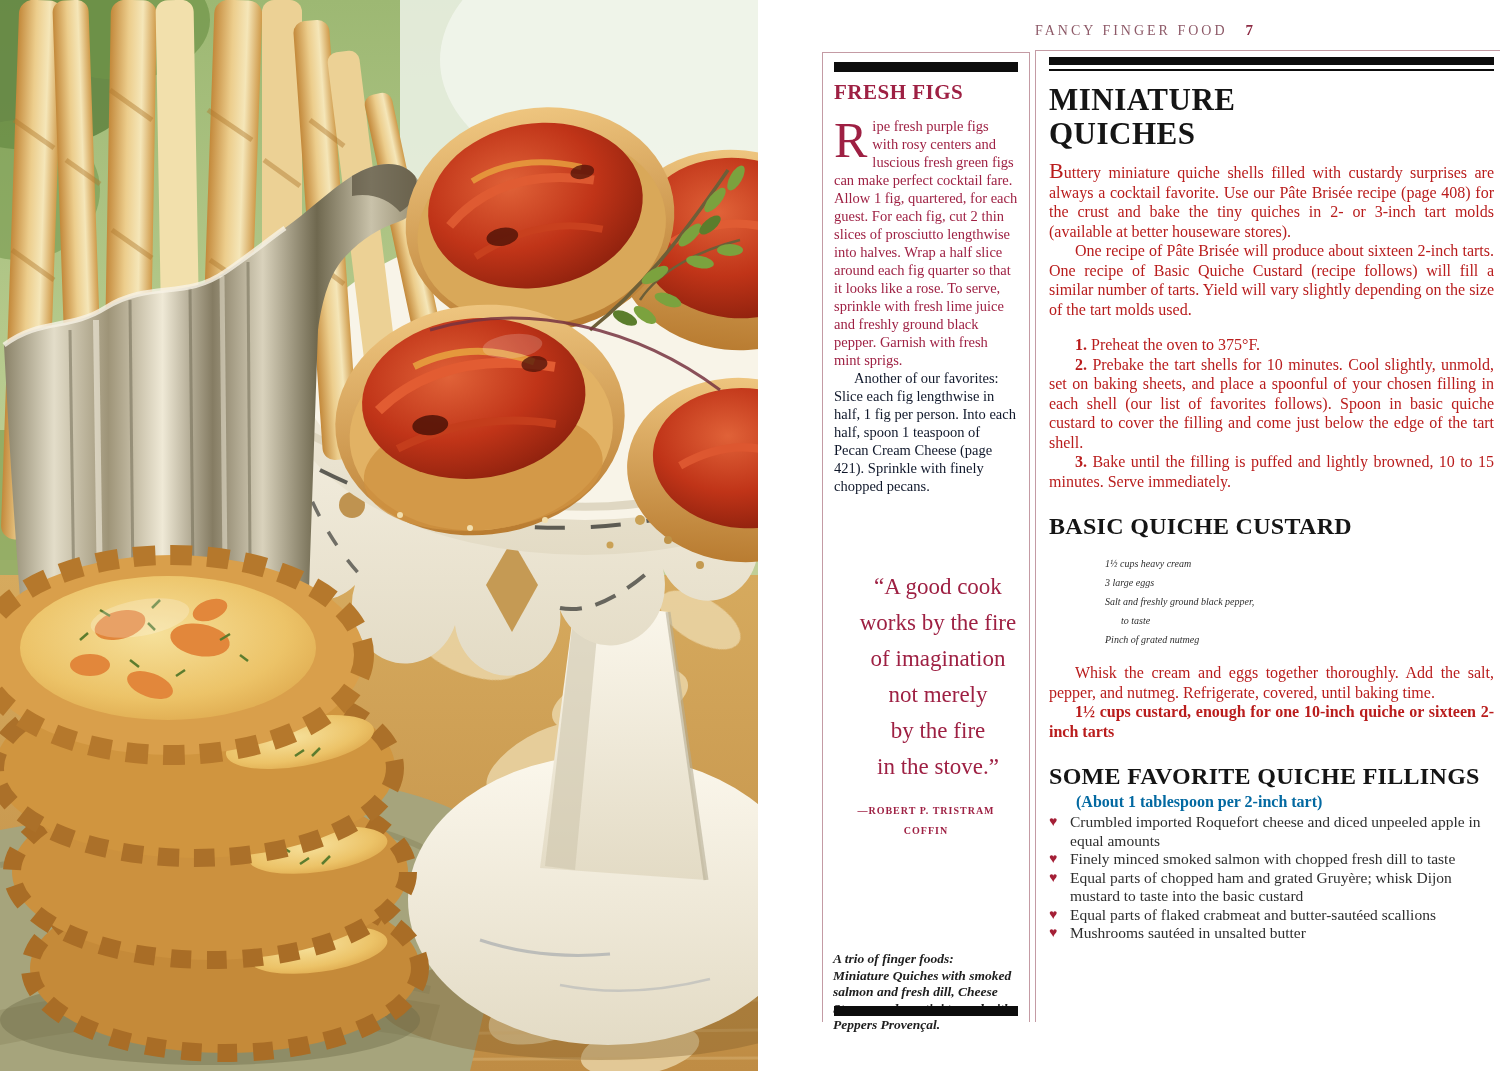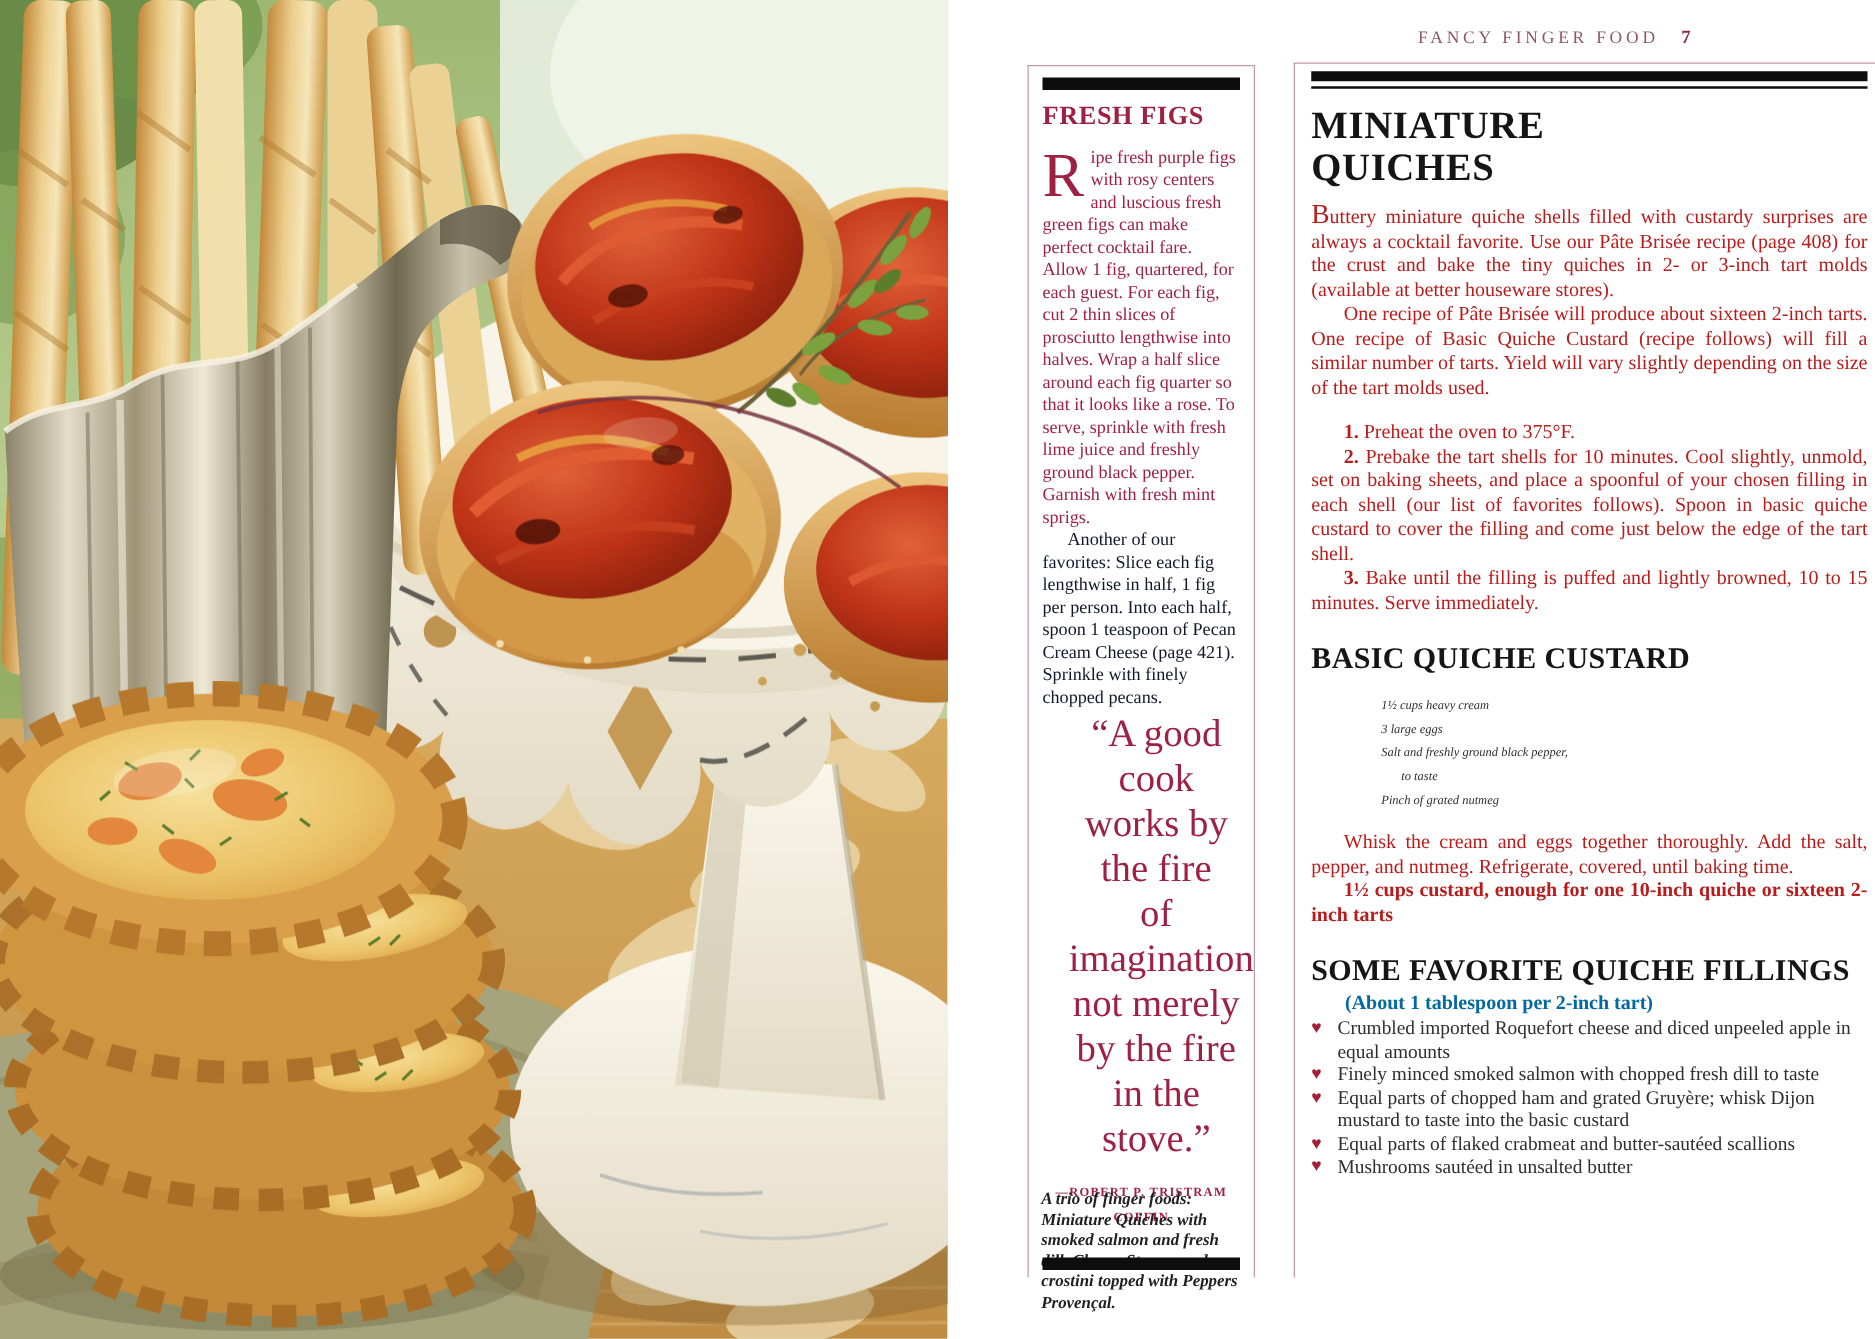--- a/index.html
+++ b/index.html
@@ -4,36 +4,36 @@
 <style>
   html,body{margin:0;padding:0;background:#ffffff;}
   body{width:1500px;height:1071px;position:relative;overflow:hidden;
        font-family:"Liberation Serif", serif;}
 
   
   .photo{position:absolute;left:0;top:0;width:758px;height:1071px;overflow:hidden;}
   .photo svg{display:block;width:758px;height:1071px;}
 
   
-  .page-header{position:absolute;top:22px;left:1035px;width:417px;text-align:center;
+  .page-header{position:absolute;top:22px;left:1035px;width:417px;text-align:left;
     color:#8d5967;font-size:14px;letter-spacing:3px;}
   .page-header .pgnum{font-weight:bold;color:#8d2b44;font-size:15px;margin-left:18px;letter-spacing:0;}
 
   
-  .sidebar{position:absolute;left:822px;top:52px;width:182px;height:970px;
+  .sidebar{position:absolute;left:822px;top:52px;width:208px;height:970px;
     border:1.5px solid #c49ba4;border-bottom:none;box-sizing:border-box;
     padding:9px 11px;background:#fff;}
   .bar{height:10px;background:#0d0d0d;}
   .bar-top{margin-bottom:8px;}
   .sidebar-title{margin:0 0 12px;font-size:21px;font-weight:bold;letter-spacing:.5px;color:#9e2043;}
   .fig-text{color:#9e2043;font-size:14.5px;line-height:18px;margin:0;}
   .fig-drop{float:left;font-size:50px;line-height:40px;margin:3px 5px 0 0;font-weight:normal;}
   .fig-p2{color:#0f172a;font-size:14.5px;line-height:18px;margin:0;text-indent:20px;}
   .quote{position:absolute;top:516px;left:8px;right:8px;text-align:center;color:#9e2043;}
-  .quote-line{font-size:31px;line-height:36px;margin-left:24px;}
+  .quote-line{font-size:23px;line-height:36px;margin-left:24px;}
   .attr{margin-top:16px;font-size:10px;font-weight:bold;letter-spacing:1px;line-height:20px;}
   .caption{position:absolute;top:898px;left:10px;right:6px;font-size:13.5px;font-style:italic;
     font-weight:bold;color:#202020;line-height:16.5px;}
   .bar-bottom{position:absolute;left:11px;right:11px;bottom:6px;}
 
   
   .mainbox{position:absolute;left:1035px;top:50px;width:473px;height:972px;
     border:1.5px solid #c49ba4;border-bottom:none;box-sizing:border-box;
     padding:4px 13px 0 13px;background:#fff;overflow:hidden;}
   .double-rule{border-top:8px solid #0d0d0d;border-bottom:2px solid #0d0d0d;height:4px;margin-top:2px;}

